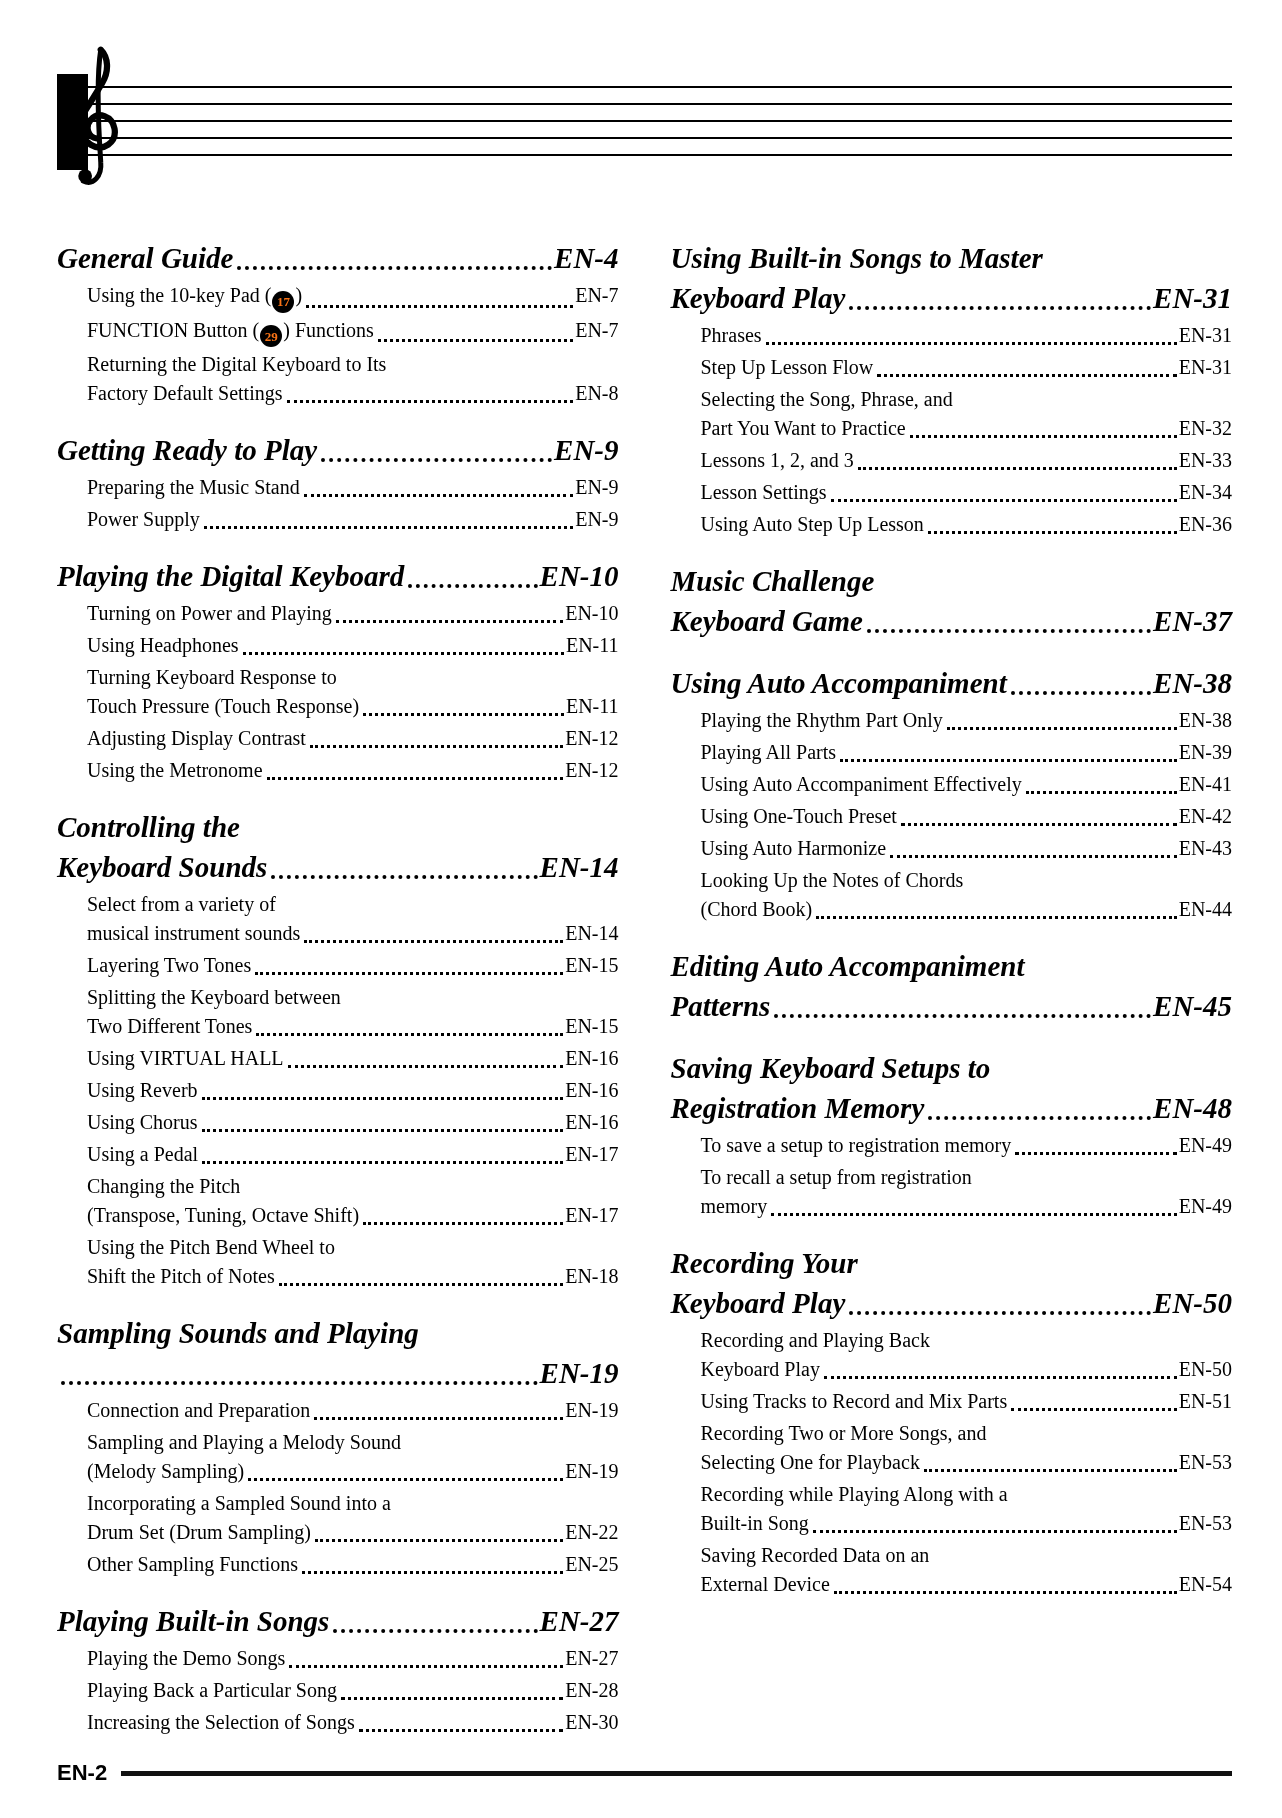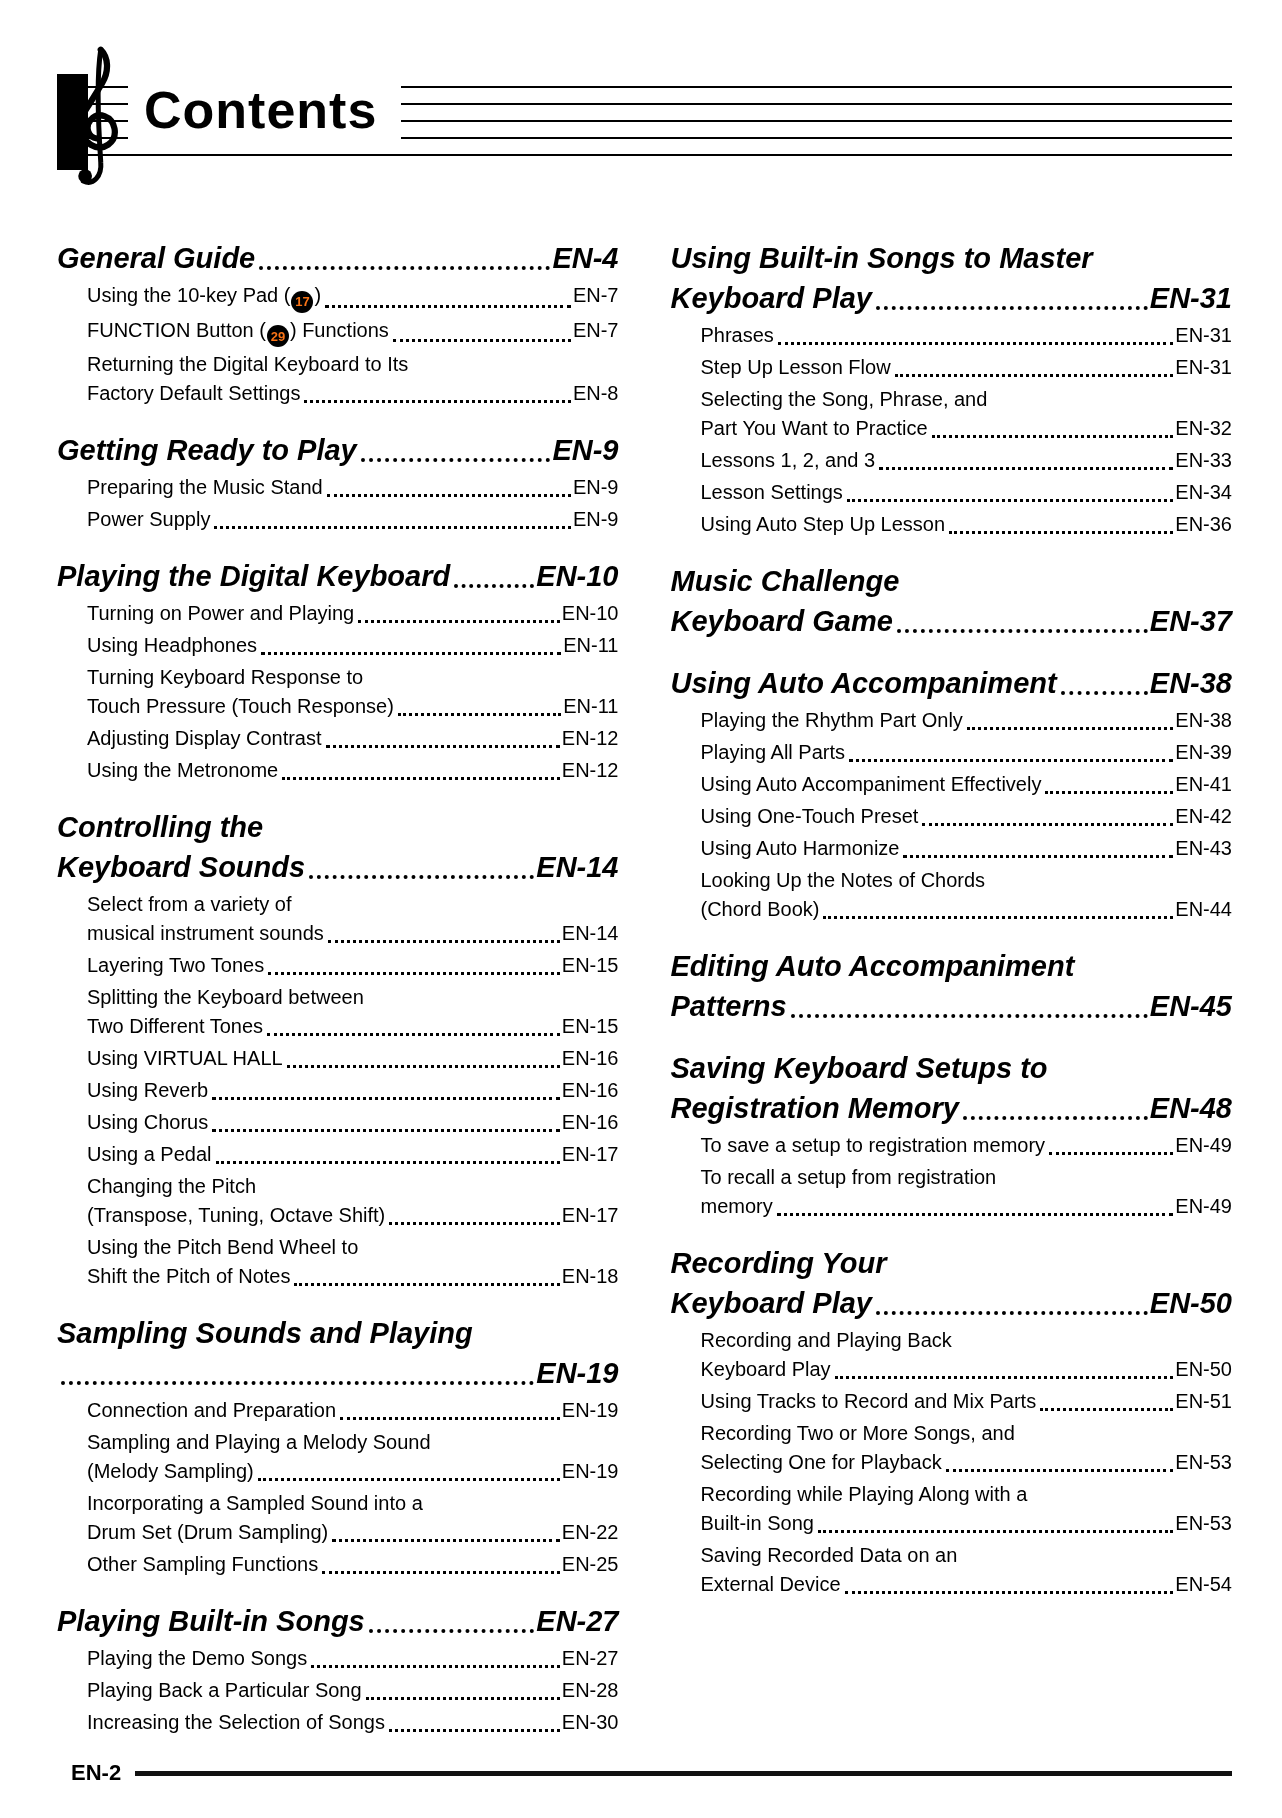--- a/index.html
+++ b/index.html
@@ -15,21 +15,21 @@
   .staff-line { height:2px; background:#000; margin-bottom:15px; }
   .black-bar { position:absolute; left:57px; top:74px; width:31px; height:96px; background:#000; }
   .clef { position:absolute; left:70px; top:46px; width:54px; height:150px; }
   .page-title {
     position:absolute; left:128px; top:72px; height:76px; line-height:76px;
     font-size:52px; font-weight:bold; letter-spacing:1px;
     background:#ffffff; padding:0 24px 0 16px;
   }
 
   
-  .columns { position:absolute; top:238px; left:57px; right:50px; display:flex; gap:52px; }
+  .columns { position:absolute; top:238px; left:57px; right:50px; display:flex; gap:52px;font-family:Liberation Serif, serif; }
   .col { flex:1 1 0; min-width:0; }
 
   .toc-section { margin-top:22px; }
   .col > .toc-section:first-child { margin-top:0; }
 
   .sec-line { font-size:29px; line-height:40px; font-weight:bold; font-style:italic; }
   .title-row { margin-bottom:3px; }
   .sec-label { white-space:nowrap; }
 
   .entry { font-size:20px; line-height:29px; margin-top:3px; padding-left:30px; }
@@ -46,42 +46,41 @@
 
   .badge {
     display:inline-flex; align-items:center; justify-content:center;
     width:22px; height:22px; border-radius:50%;
     background:#000; color:#f97316;
     font-size:13px; font-weight:bold; font-style:normal;
     vertical-align:-4px; margin:0 1px;
   }
 
   
-  .footer { position:absolute; left:57px; right:50px; bottom:32px; display:flex; align-items:center; gap:14px;margin-left:14px; }
+  .footer { position:absolute; left:57px; right:50px; bottom:32px; display:flex; align-items:center; gap:14px; }
   .footer-label { font-size:22px; font-weight:bold; }
   .footer-rule { flex:1 1 auto; height:5px; background:#111; }
 </style>
 </head>
 <body>
 
 <div class="hdr">
   <div class="staff">
     <div class="staff-line"></div>
     <div class="staff-line"></div>
     <div class="staff-line"></div>
     <div class="staff-line"></div>
     <div class="staff-line"></div>
   </div>
   <div class="black-bar"></div>
   <svg class="clef" viewBox="0 0 40 120" aria-hidden="true">
     <path d="M23,3 C29,9 30,20 24,30 L13,48 C5,59 5,73 15,79 C25,85 36,77 34,66 C32,56 21,52 15,59 C10,65 13,73 20,74" fill="none" stroke="#000" stroke-width="5" stroke-linecap="round"></path>
     <path d="M23,3 C20,22 20.5,55 23,93 C24,104 17,112 9,108" fill="none" stroke="#000" stroke-width="4" stroke-linecap="round"></path>
     <circle cx="10.5" cy="104" r="5.5" fill="#000"></circle>
   </svg>
-  <h1 class="page-title">Contents</h1>
 </div>
 
 <main class="columns">
   <div class="col">
       <section class="toc-section">
         <div class="row title-row">
           <span class="sec-line sec-label">General Guide</span>
           <span class="dots sec-dots"></span>
           <span class="sec-line page-num">EN-4</span>
         </div>

